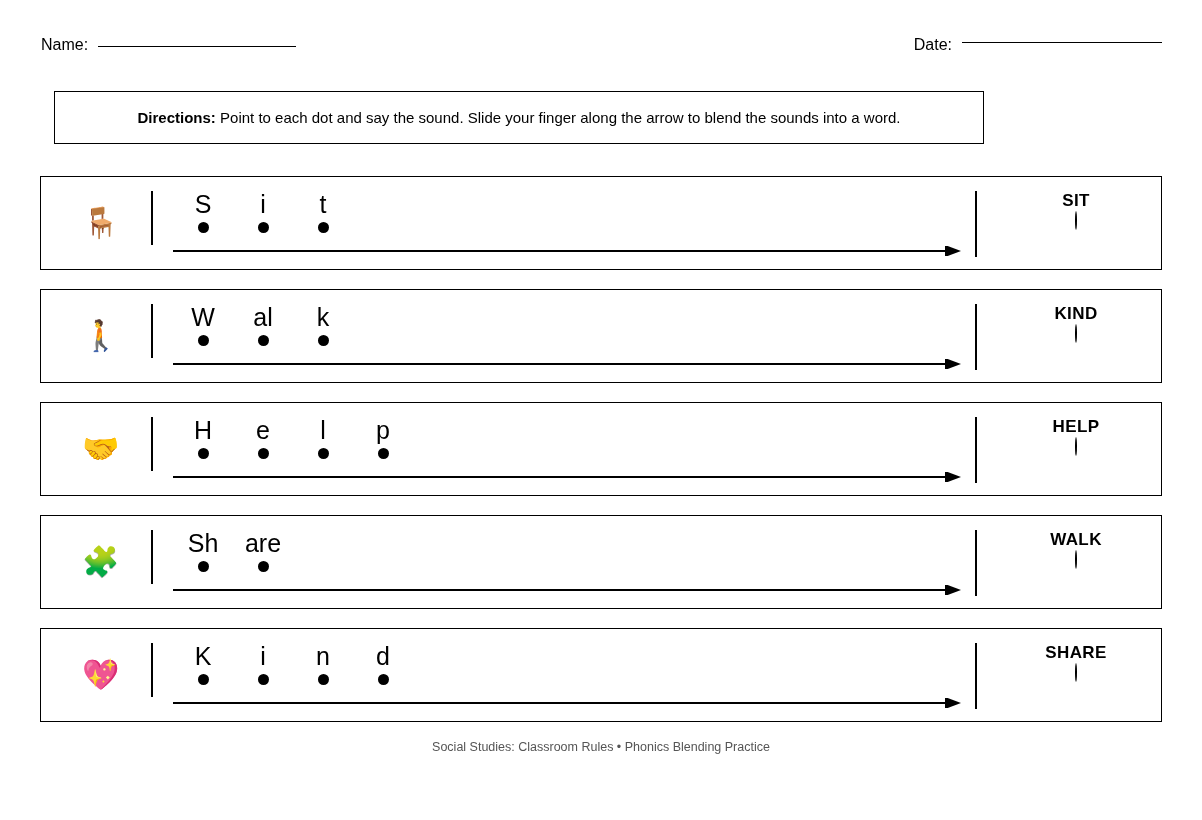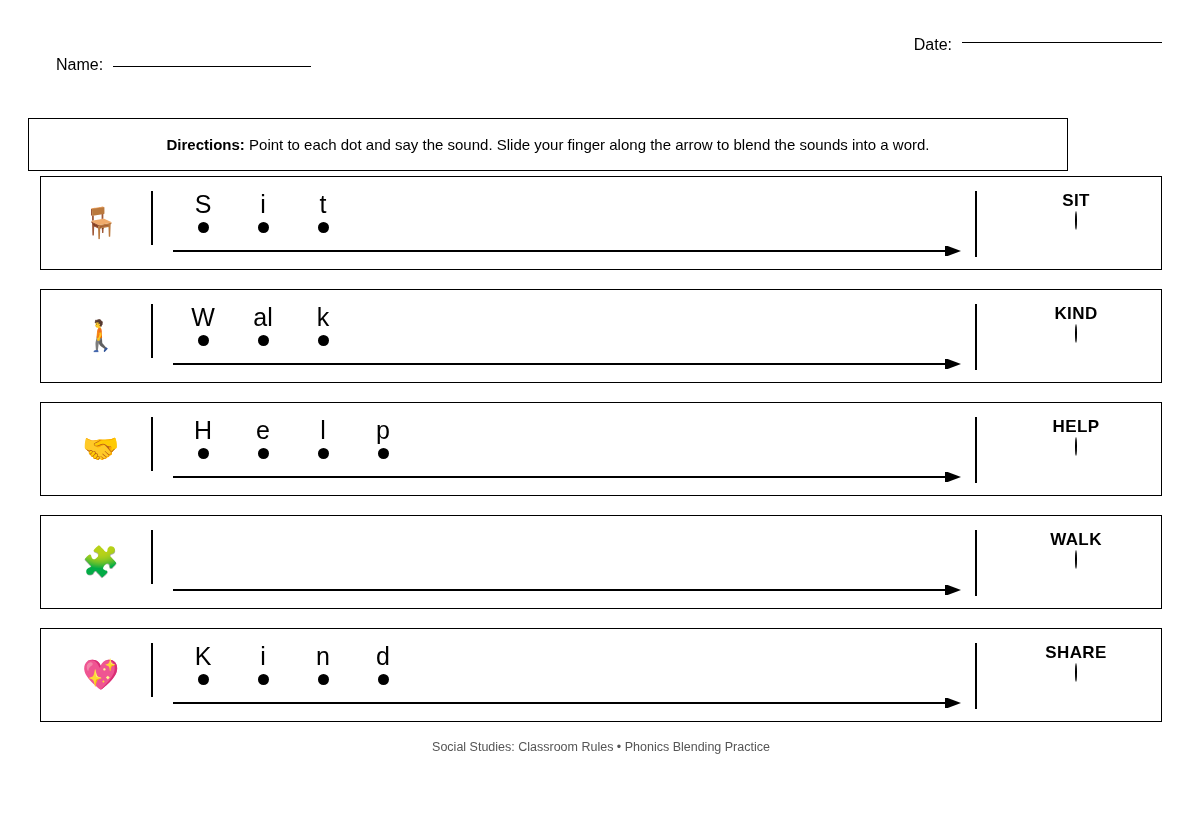--- a/index.html
+++ b/index.html
@@ -24,47 +24,46 @@
     right: 40px;
     height: 28px;
   }
   .field {
     position: absolute;
     display: flex;
     align-items: baseline;
     font-size: 16px;
     white-space: nowrap;
   }
-  .field-name  { left: 16px; margin-top: 20px; }
+  .field-name  { left: 1px; }
   .field-date  { right: 0; align-items: center; }
   .field-label { font-size: 16px; color: #000; }
   .field-rule {
     display: inline-block;
     height: 0;
     border-bottom: 1.6px solid #000;
     margin-left: 10px;
     position: relative;
     top: -3px;
   }
   .rule-name { width: 198px; }
   .rule-date { width: 200px; }
 
   
   .directions {
     position: absolute;
     top: 91px;
-    left: 28px;
-    width: 1040px;
+    left: 54px;
+    width: 930px;
     height: 53px;
     border: 1.8px solid #000;
     box-sizing: border-box;
     display: flex;
     align-items: center;
     justify-content: center;
-    margin-top: 27px;
   }
   .directions-text {
     font-size: 15px;
     color: #000;
     text-align: center;
     padding: 0 18px;
   }
   .directions-text b { font-weight: bold; }
 
   
@@ -279,20 +278,30 @@
           <line x1="0" y1="5" x2="776" y2="5" stroke="#000" stroke-width="2.2"></line>
           <polygon points="788,5 772,11 772,-1" fill="#000"></polygon>
         </svg>
       </div>
       <div class="row-divider-right"></div>
       <div class="row-answer"><span class="answer-word">HELP</span><span class="answer-circle"></span></div>
     </div>
     <div class="word-row">
       <div class="row-emoji">🧩</div>
       <div class="row-divider"></div>
+      <div class="grapheme-strip">
+        <span class="grapheme">
+          <span class="grapheme-letter">Sh</span>
+          <span class="grapheme-dot"></span>
+        </span>
+        <span class="grapheme">
+          <span class="grapheme-letter">are</span>
+          <span class="grapheme-dot"></span>
+        </span>
+      </div>
       <div class="blend-arrow">
         <svg width="788" height="10" viewBox="0 0 788 10">
           <line x1="0" y1="5" x2="776" y2="5" stroke="#000" stroke-width="2.2"></line>
           <polygon points="788,5 772,11 772,-1" fill="#000"></polygon>
         </svg>
       </div>
       <div class="row-divider-right"></div>
       <div class="row-answer"><span class="answer-word">WALK</span><span class="answer-circle"></span></div>
     </div>
     <div class="word-row">

